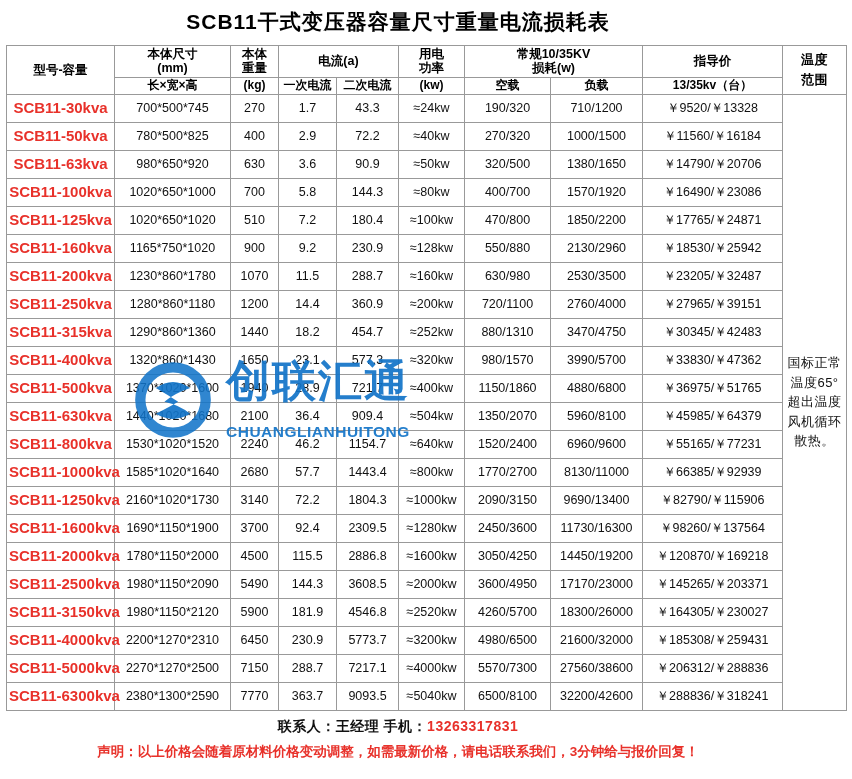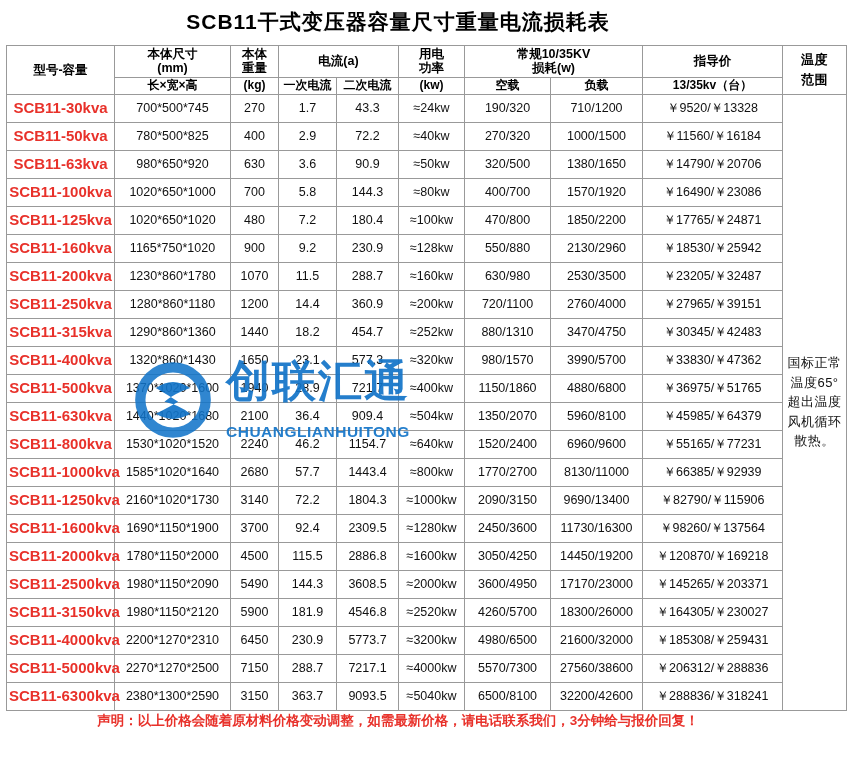--- a/index.html
+++ b/index.html
@@ -181,21 +181,21 @@
           <td>5.8</td>
           <td>144.3</td>
           <td>≈80kw</td>
           <td>400/700</td>
           <td>1570/1920</td>
           <td>￥16490/￥23086</td>
         </tr>
         <tr>
           <td class="model">SCB11-125kva</td>
           <td>1020*650*1020</td>
-          <td>480</td>
+          <td>510</td>
           <td>7.2</td>
           <td>180.4</td>
           <td>≈100kw</td>
           <td>470/800</td>
           <td>1850/2200</td>
           <td>￥17765/￥24871</td>
         </tr>
         <tr>
           <td class="model">SCB11-160kva</td>
           <td>1165*750*1020</td>
@@ -368,31 +368,34 @@
           <td>288.7</td>
           <td>7217.1</td>
           <td>≈4000kw</td>
           <td>5570/7300</td>
           <td>27560/38600</td>
           <td>￥206312/￥288836</td>
         </tr>
         <tr>
           <td class="model">SCB11-6300kva</td>
           <td>2380*1300*2590</td>
-          <td>3150</td>
+          <td>7770</td>
           <td>363.7</td>
           <td>9093.5</td>
           <td>≈5040kw</td>
           <td>6500/8100</td>
           <td>32200/42600</td>
           <td>￥288836/￥318241</td>
         </tr>
       </tbody>
   </table>
 
+  <div class="contact">
+    <span>联系人：王经理  手机：</span><span class="phone">13263317831</span>
+  </div>
 
   <div class="notes">
     <div>声明：以上价格会随着原材料价格变动调整，如需最新价格，请电话联系我们，3分钟给与报价回复！</div>
   </div>
 
   <div class="watermark">
     <svg class="wm-mark" viewBox="0 0 100 100">
       <path d="M50 6 A44 44 0 1 0 50 94 A44 44 0 1 0 50 6 Z M50 18 A32 32 0 1 1 50 82 A32 32 0 1 1 50 18 Z" fill="#1274c8" opacity="0.95"></path>
       <path d="M30 36 q20 -14 40 0 q-18 6 -30 16 q18 4 30 14 q-20 12 -40 0 q16 -8 26 -14 q-12 -8 -26 -16 Z" fill="#1274c8"></path>
     </svg>

